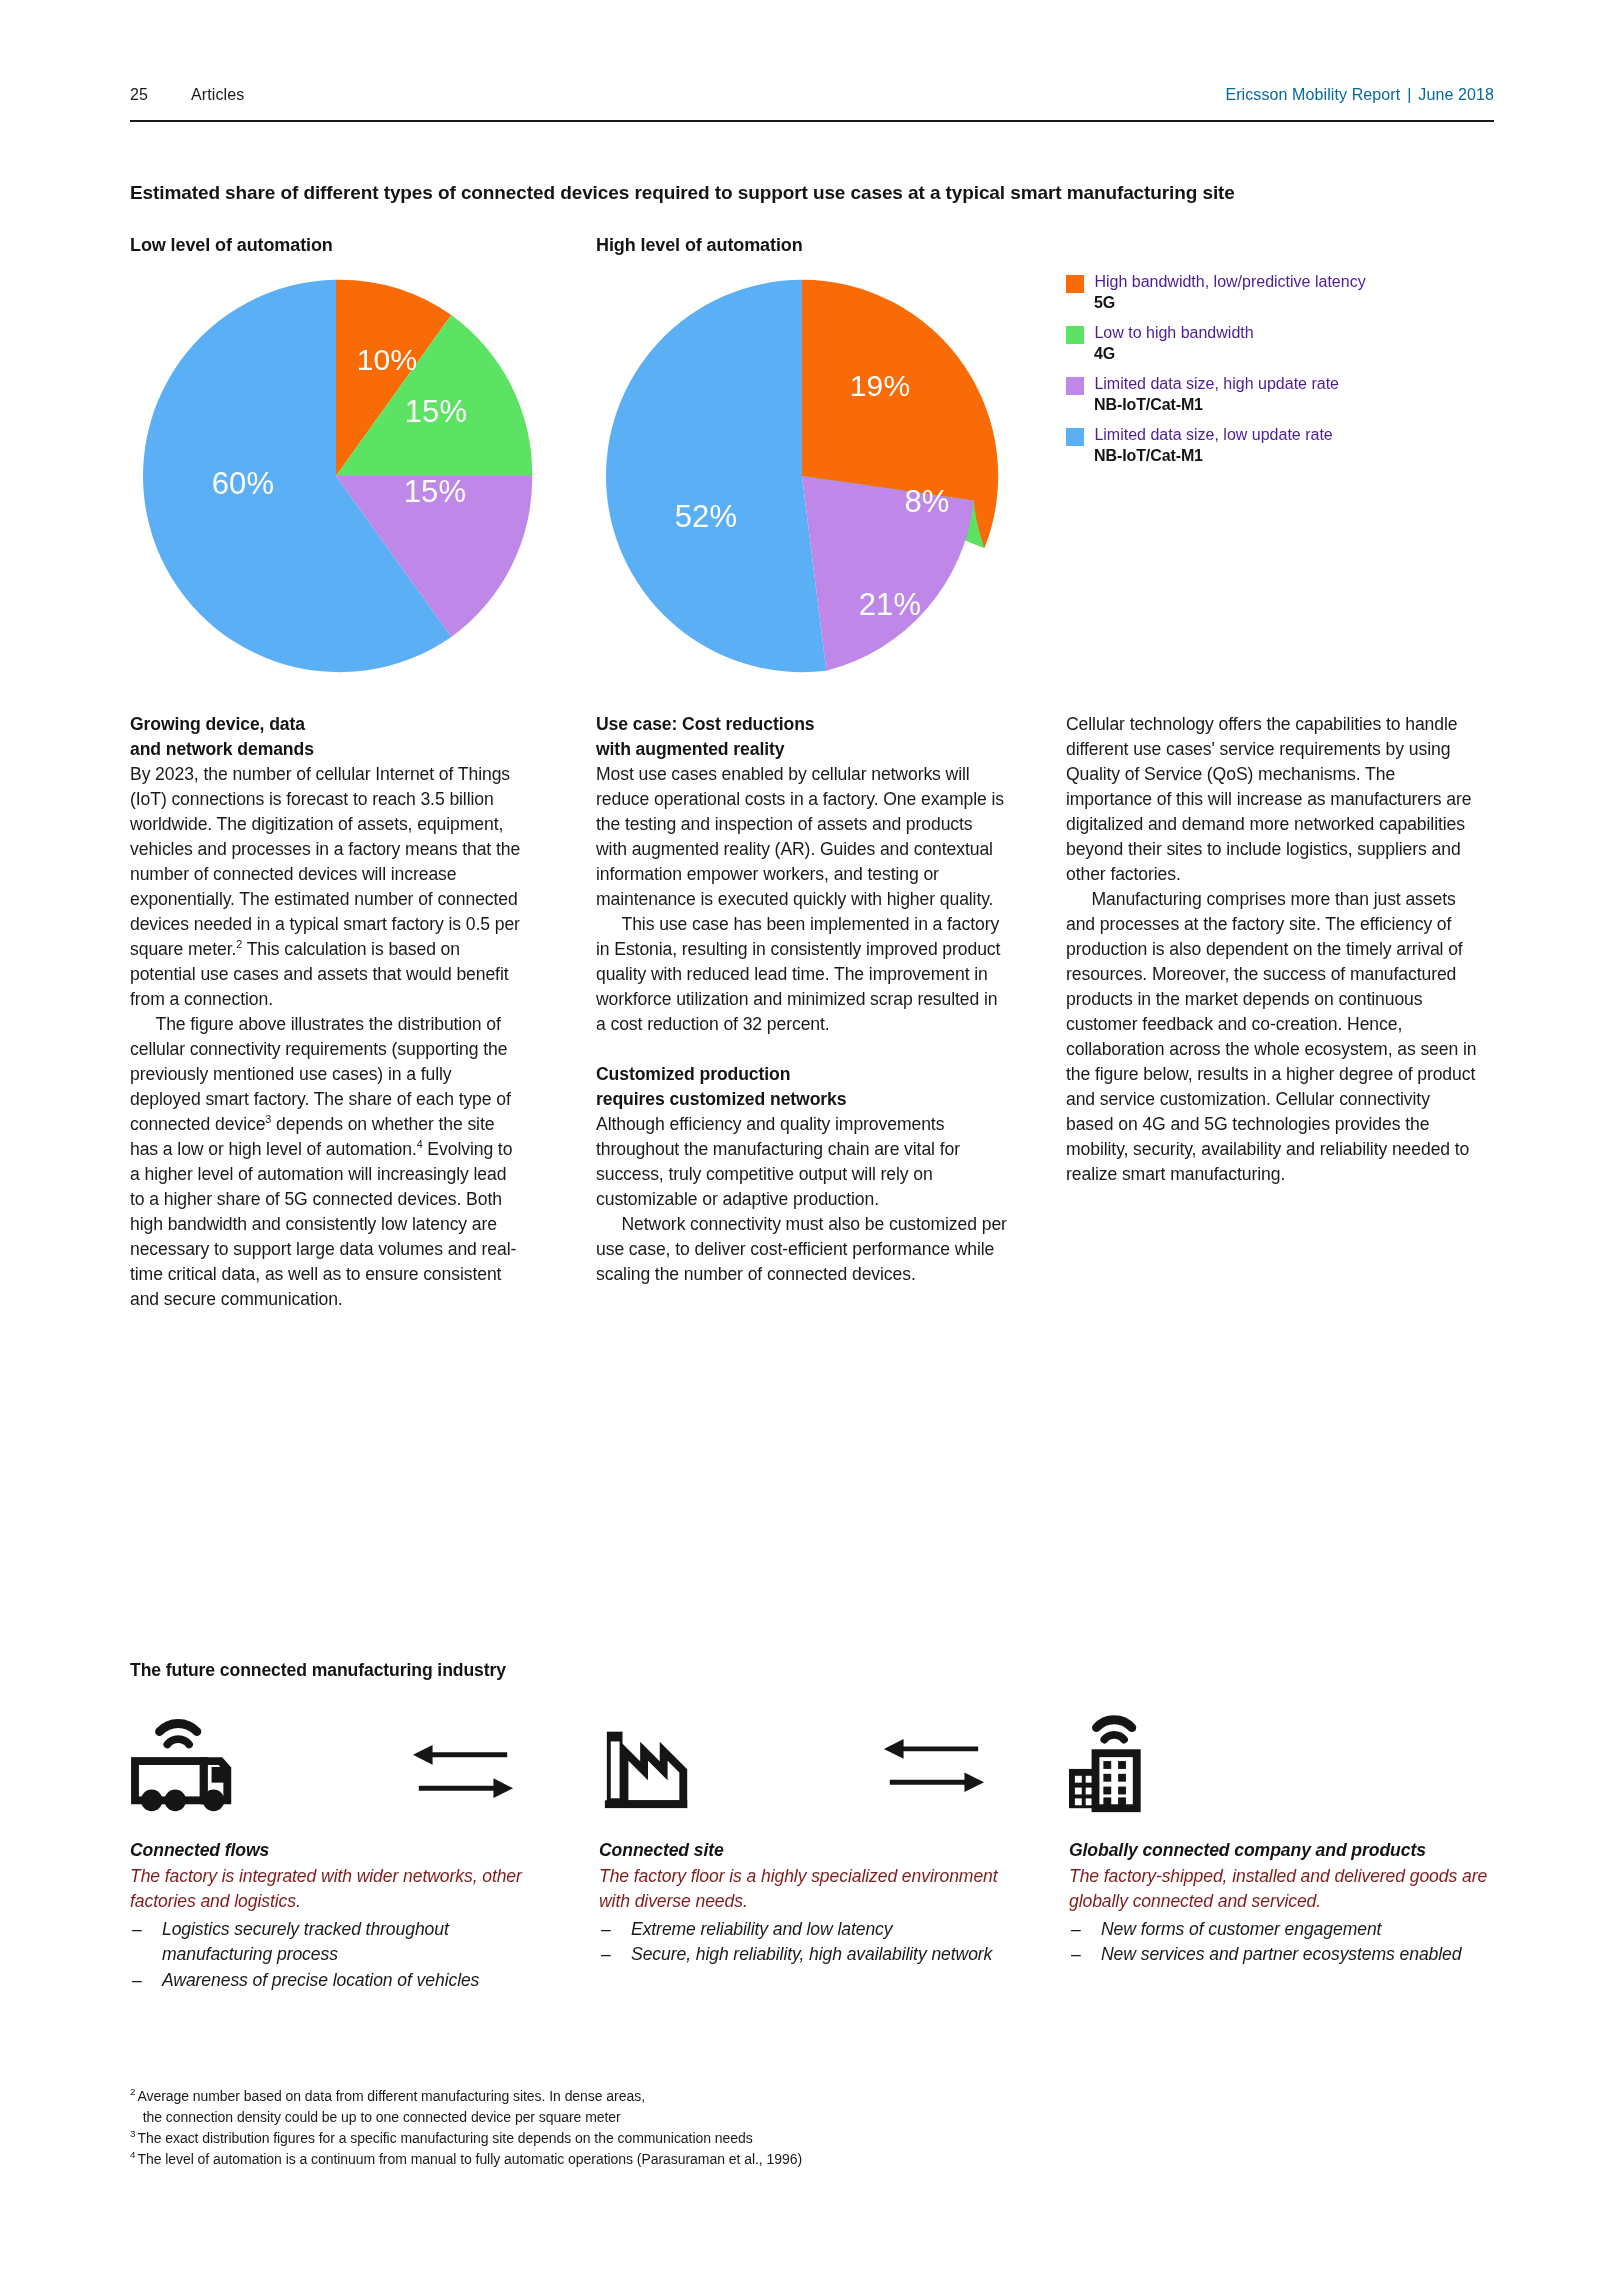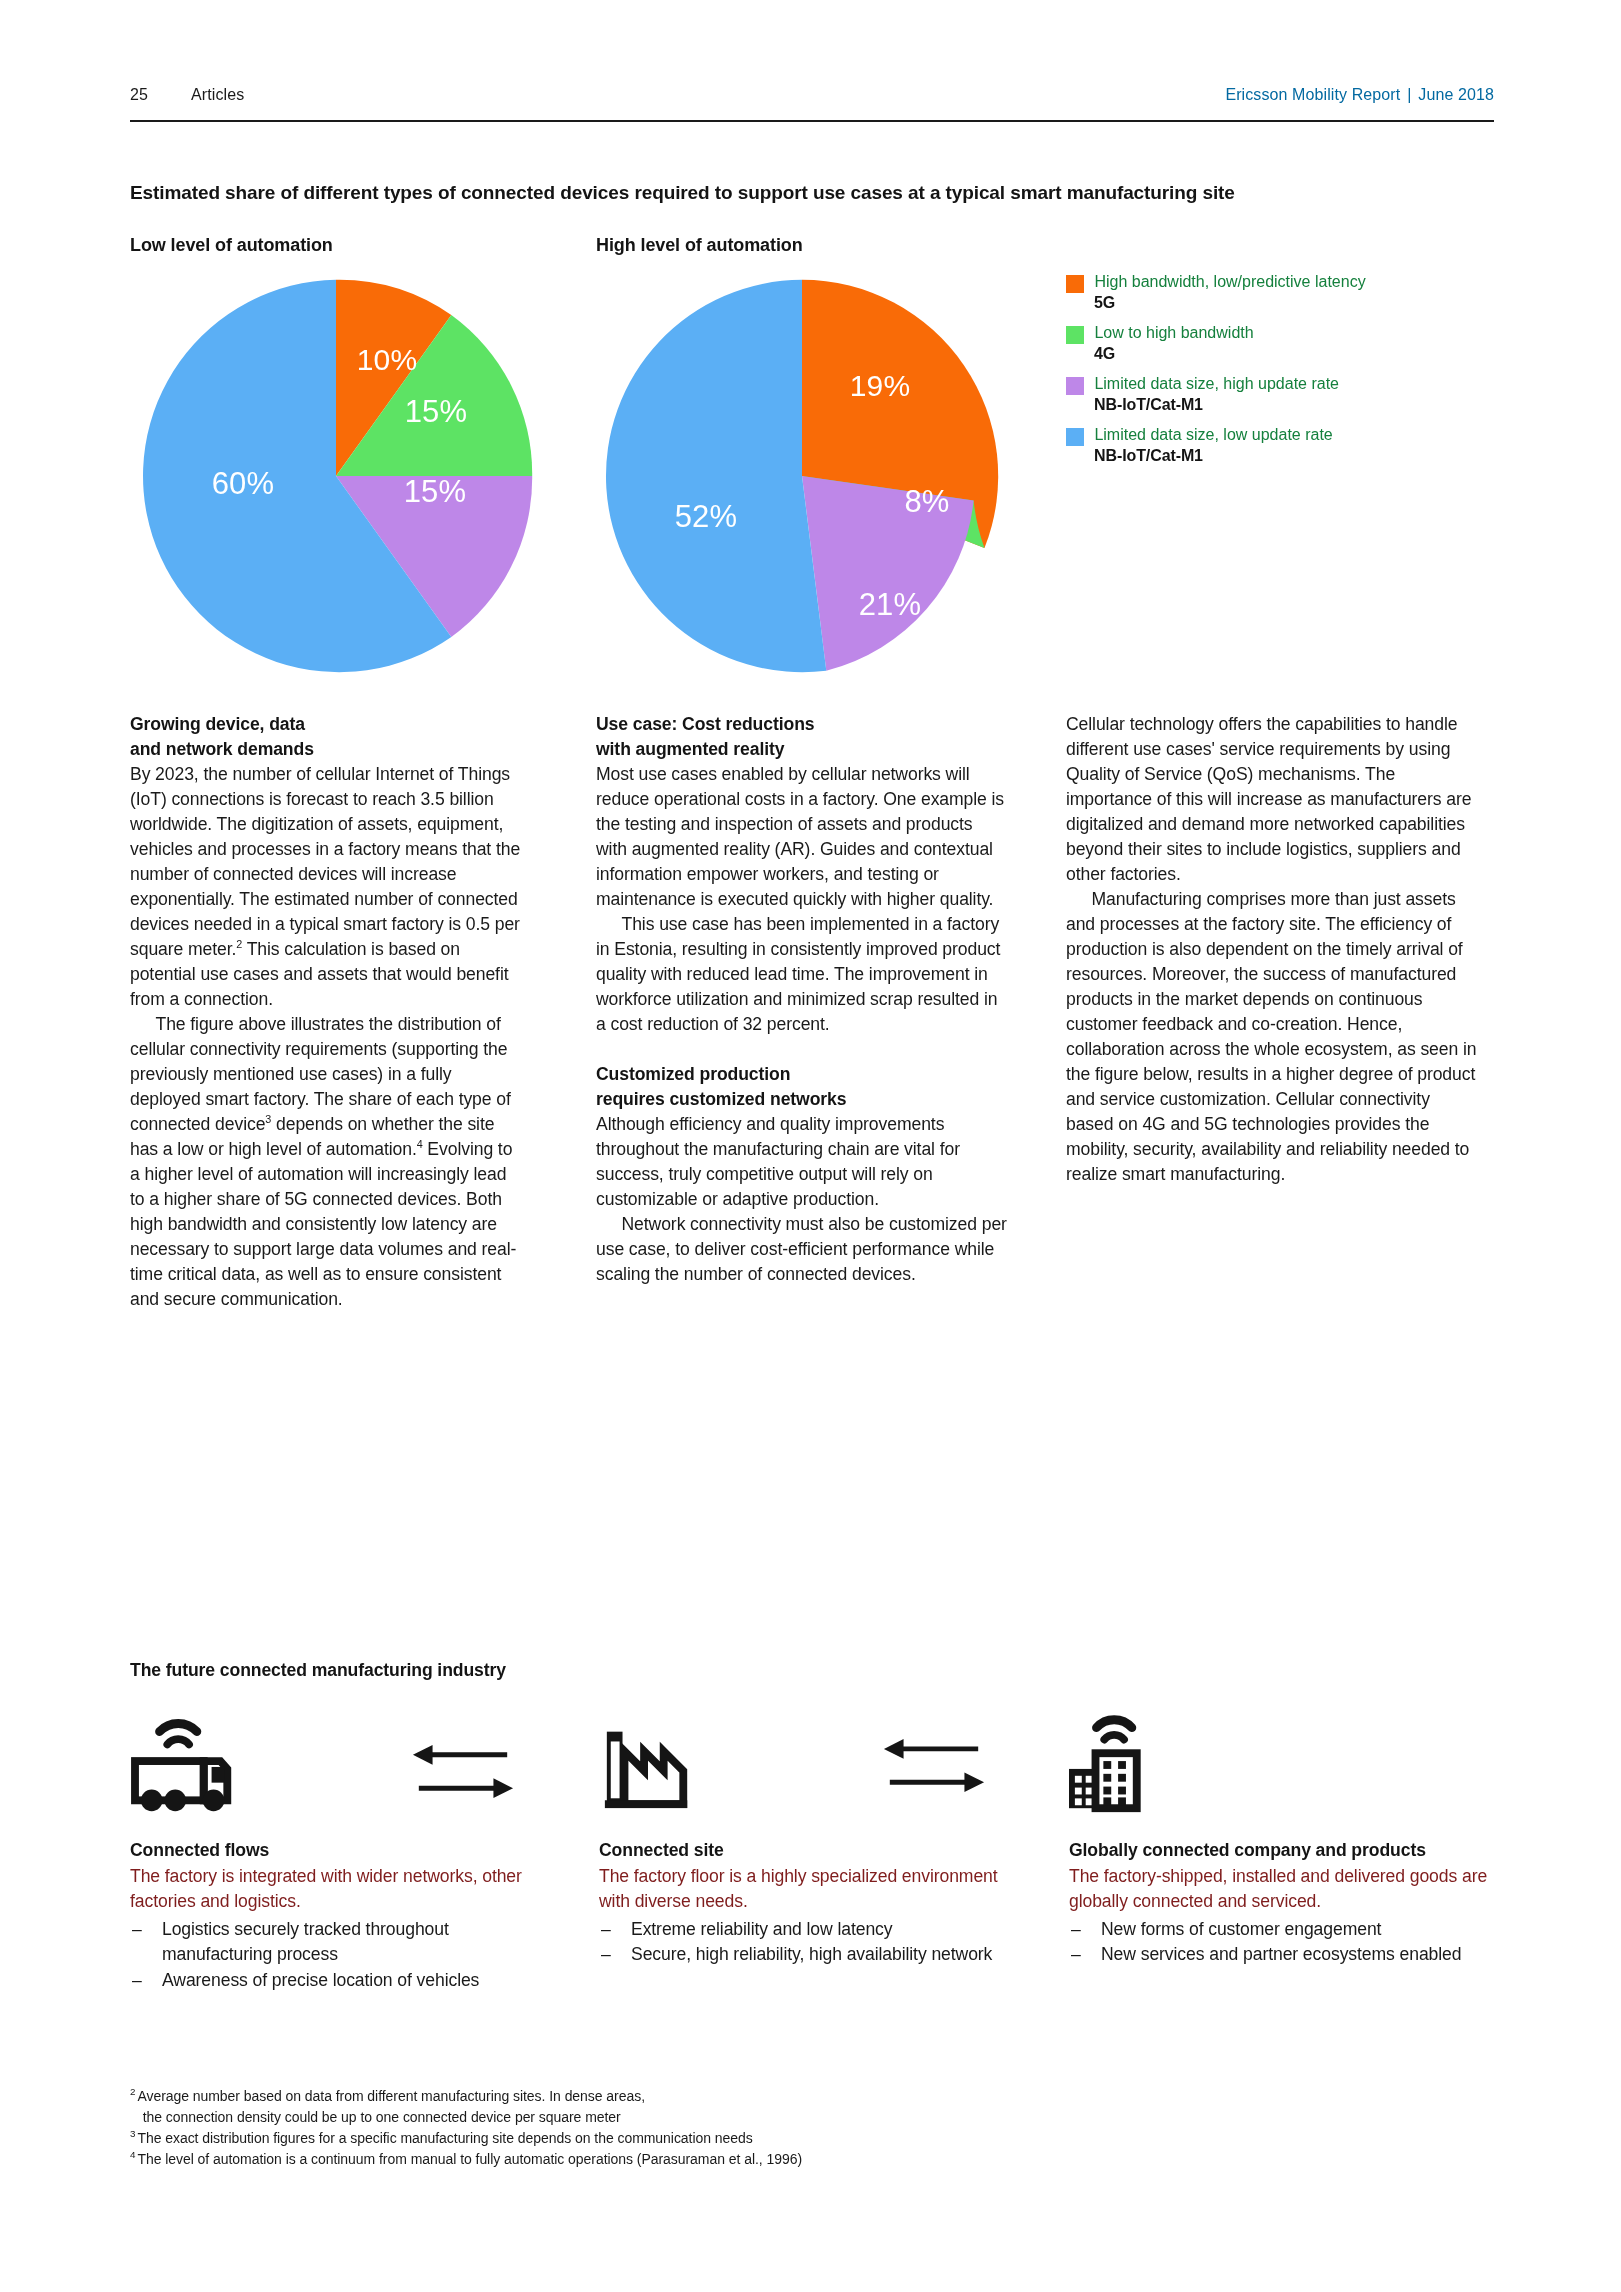--- a/index.html
+++ b/index.html
@@ -52,21 +52,21 @@
     pointer-events: none;
   }
   .slice-label.small { font-size: 31px; margin-top: 26px; }
 
   
   .legend { position: absolute; left: 1066px; top: 272px; width: 431px; }
   .legend-row { display: flex; align-items: flex-start; margin-bottom: 0px; }
   .legend-sw {
     width: 17.6px; height: 18.6px; flex: 0 0 17.6px; margin-top: 2.9px; margin-right: 10.8px;
   }
-  .legend-txt { font-size: 16px; line-height: 20.6px; color: #15803d; }
+  .legend-txt { font-size: 16px; line-height: 20.6px; color: #4c1d95; }
   .legend-tech {
     font-size: 16px; font-weight: bold; line-height: 20.6px;
     margin: 0 0 8.8px 28px; color: #141414; letter-spacing: -0.1px;
   }
 
   
   .body-cols { position: absolute; left: 130px; top: 712px; width: 1372px; height: 627px; }
   .col { position: absolute; top: 0; width: 392px; }
   .col.c1 { left: 0px; width: 392px; }
   .col.c2 { left: 466px; width: 412px; }
@@ -91,21 +91,21 @@
   .icon-row { position: absolute; left: 130px; top: 1710px; width: 1372px; height: 118px; }
   .icon-slot { position: absolute; top: 0; }
   .icon-slot.s1 { left: 0px; }
   .icon-slot.s2 { left: 469px; }
   .icon-slot.s3 { left: 939px; }
   .arrow-slot { position: absolute; top: 27.4px; }
   .arrow-slot.a1 { left: 279px; }
   .arrow-slot.a2 { left: 750px; }
 
   .cards { position: absolute; left: 130px; top: 1838px; width: 1372px; }
-  .card { position: absolute; top: 0; }
+  .card { position: absolute; top: 0; font-style: italic; }
   .card.k1 { left: 0px; width: 412px; }
   .card.k2 { left: 469px; width: 412px; }
   .card.k3 { left: 939px; width: 451px; }
   .card-title { font-size: 17.6px; font-weight: bold; color: #141414; line-height: 25.5px; letter-spacing: -0.1px; }
   .card-desc { font-size: 17.6px; line-height: 25.5px; color: #7f1d1d; letter-spacing: -0.1px; }
   .bullets { list-style: none; margin-top: 2px; }
   .bullets li {
     font-size: 17.6px; line-height: 25.5px; color: #1a1a1a; letter-spacing: -0.1px;
     padding-left: 32px; position: relative;
   }

